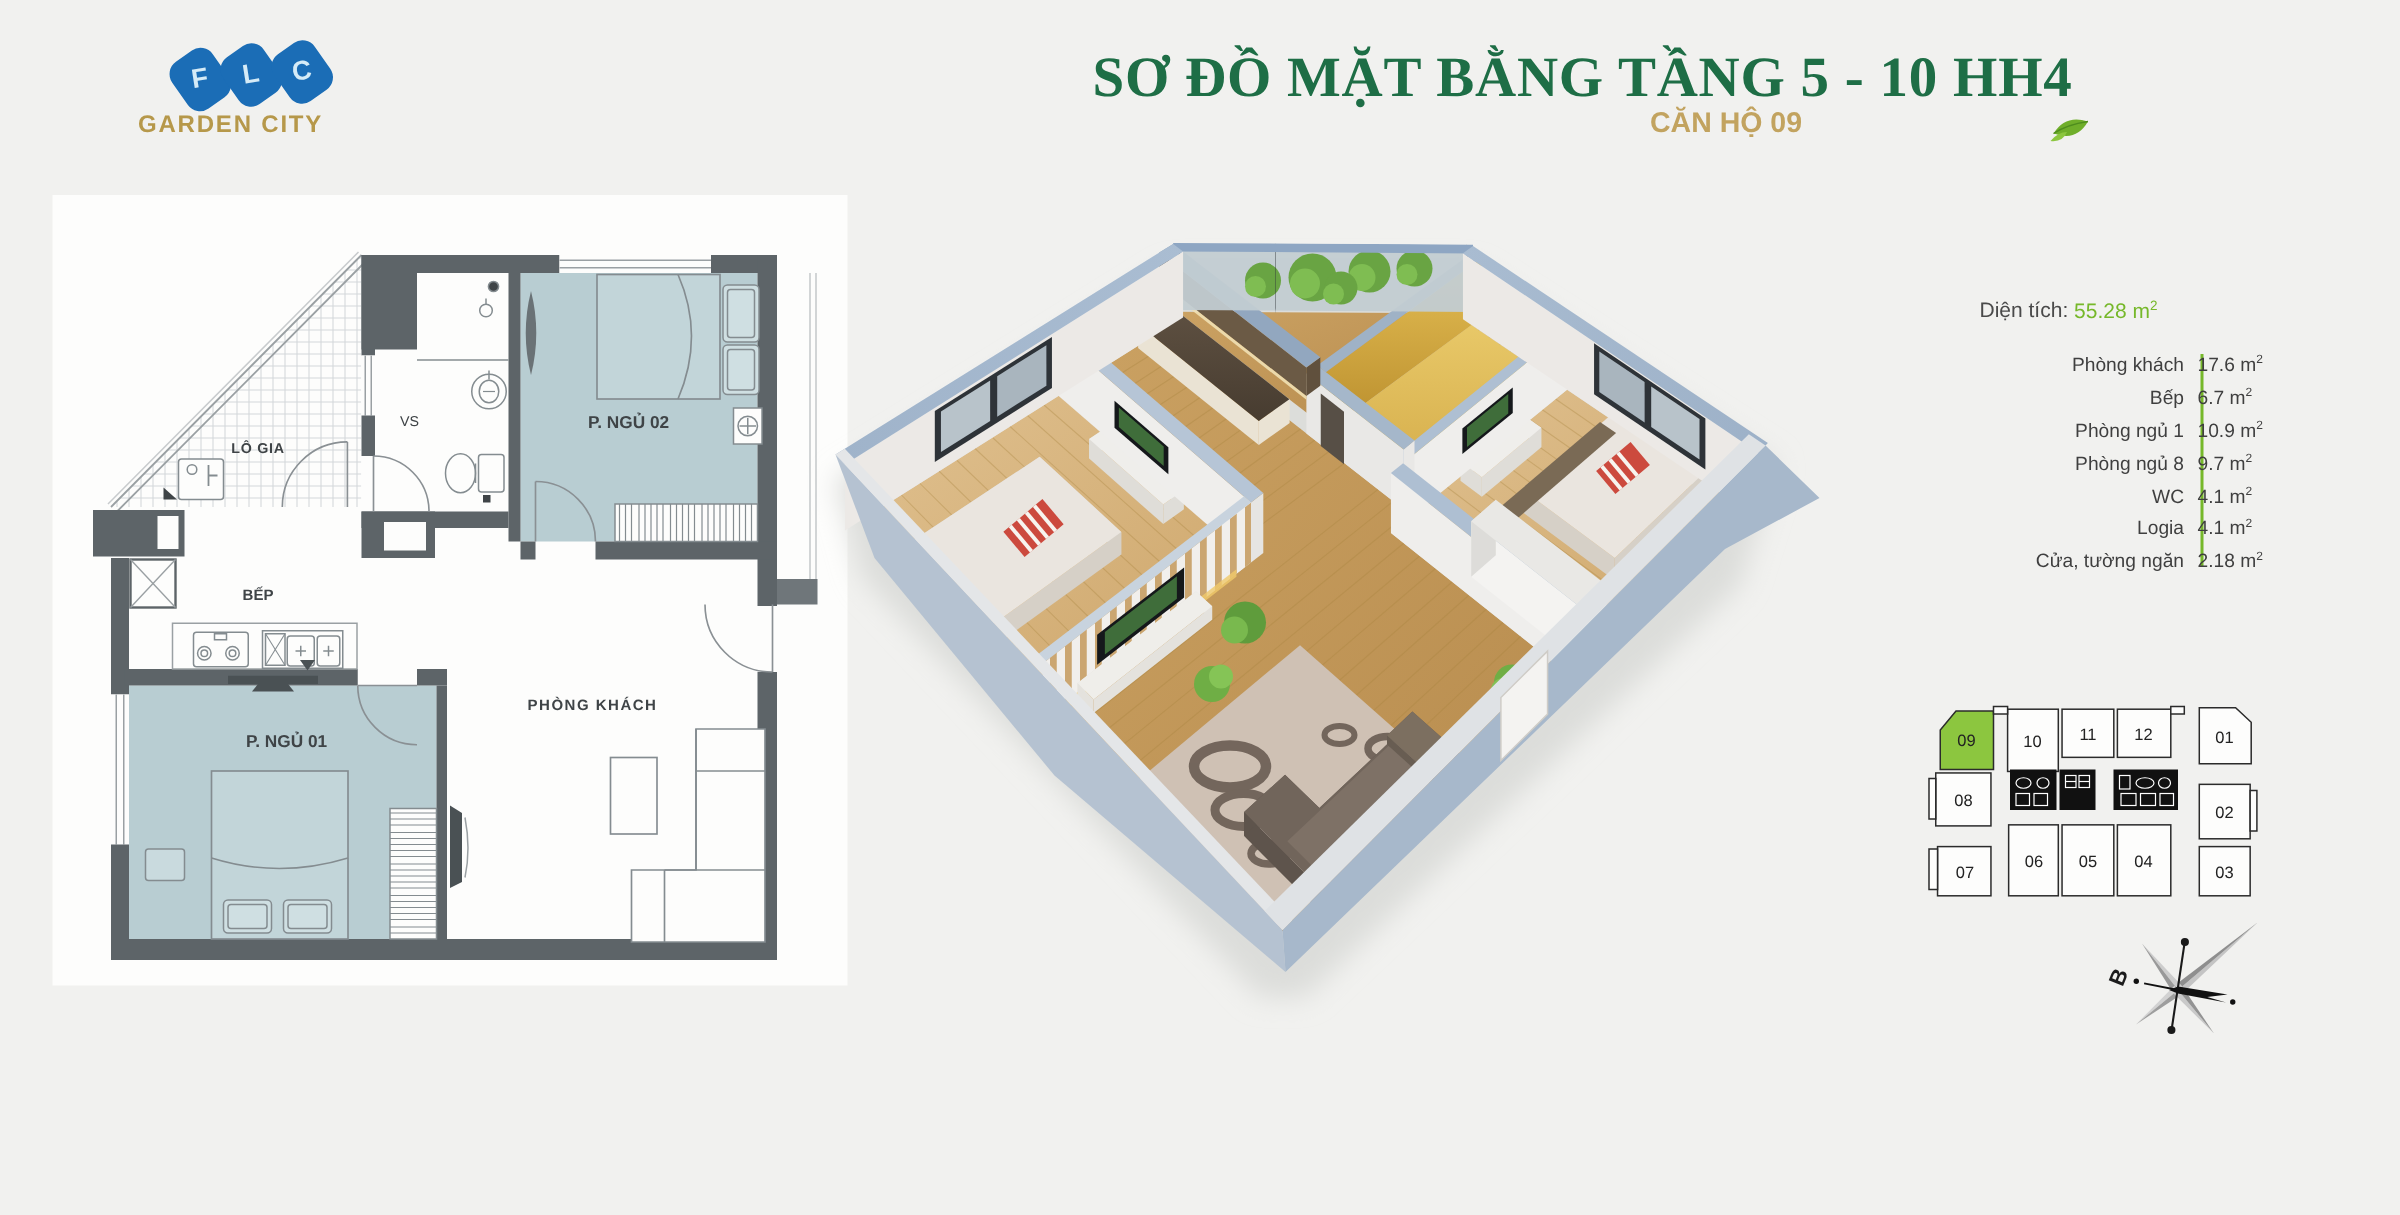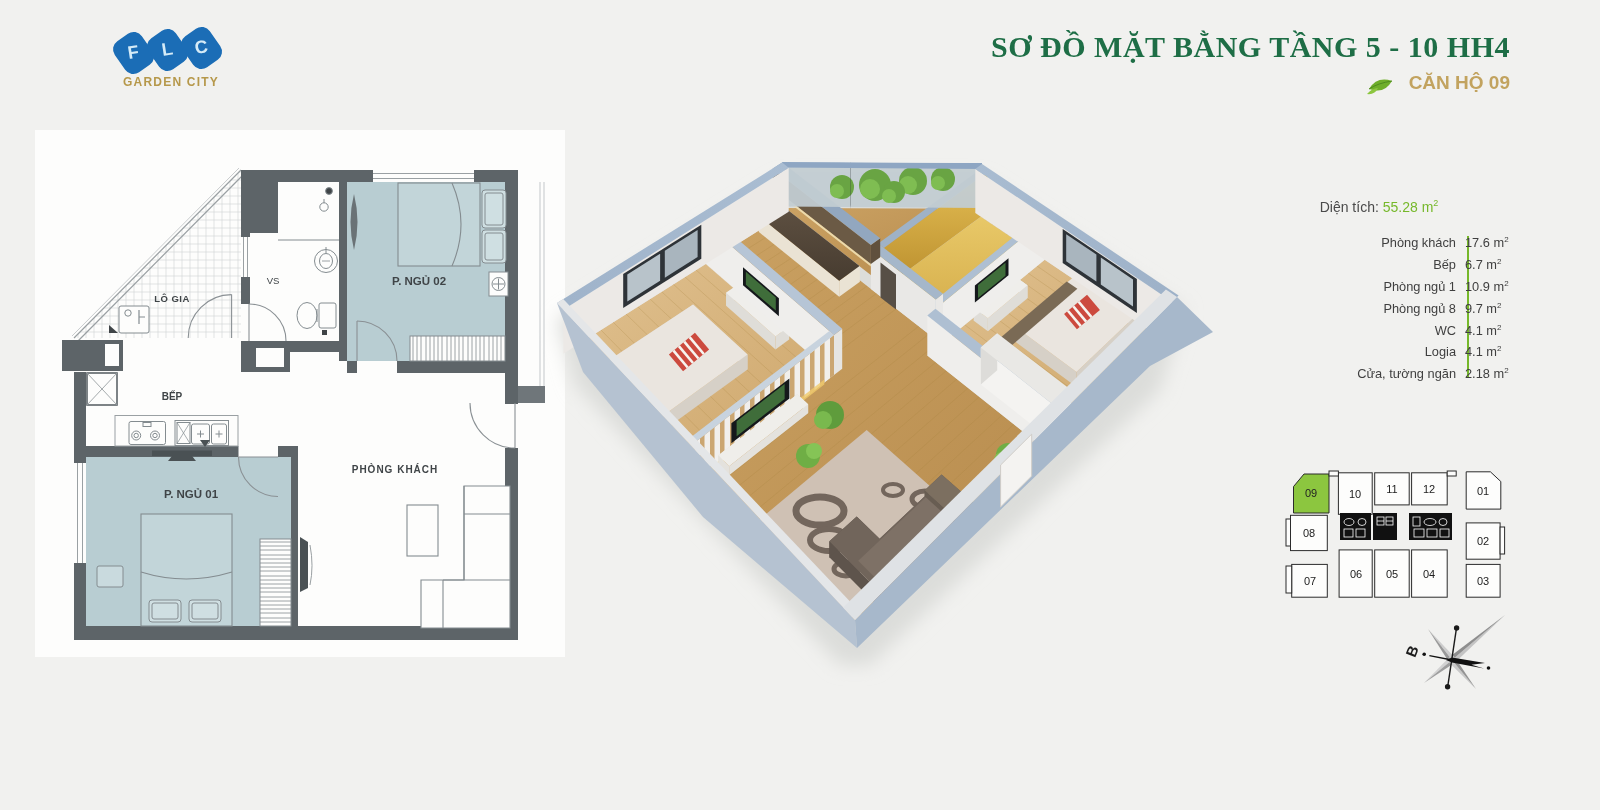--- a/index.html
+++ b/index.html
@@ -20,25 +20,25 @@
     </div>
 
 <div class="dia" style="left:151px;top:31px">
       <span>L</span>
     </div>
 
 <div class="dia" style="left:185px;top:29px">
       <span>C</span>
     </div>
 
-<div class="abs" style="left:92px;top:75px;width:158px;text-align:center;font-size:12px;font-weight:bold;color:#b6984a;letter-spacing:1.2px">GARDEN CITY</div>
-
-<div class="abs" style="left:600px;top:30px;width:910px;text-align:right;font-family:'Liberation Serif',serif;font-size:30px;font-weight:bold;color:#1e6e46;letter-spacing:0.5px">SƠ ĐỒ MẶT BẰNG TẦNG 5 - 10 HH4</div>
-
-<div class="abs" style="left:1100px;top:72px;width:410px;text-align:right;font-size:19px;font-weight:bold;color:#c2a35f">CĂN HỘ 09</div>
+<div class="abs" style="left:92px;top:75px;width:158px;text-align:left;font-size:16px;font-weight:bold;color:#b6984a;letter-spacing:1.2px">GARDEN CITY</div>
+
+<div class="abs" style="left:600px;top:30px;width:910px;text-align:center;font-family:'Liberation Serif',serif;font-size:38px;font-weight:bold;color:#1e6e46;letter-spacing:0.5px">SƠ ĐỒ MẶT BẰNG TẦNG 5 - 10 HH4</div>
+
+<div class="abs" style="left:1100px;top:72px;width:410px;font-size:19px;font-weight:bold;color:#c2a35f">CĂN HỘ 09</div>
 
 <svg class="abs" style="left:1366px;top:74px" width="28" height="24" viewBox="0 0 28 24">
       <path d="M3 15 Q11 2 26 7 Q19 19 7 16 Z" fill="#6fae2a"></path>
       <path d="M3 15 Q12 9 26 7" stroke="#4e8c1e" stroke-width="1" fill="none"></path>
       <path d="M1 20 Q6 14 12 14 Q9 21 1 20 Z" fill="#8cc63f"></path>
     </svg>
 
 <div class="abs" style="left:1250px;top:198px;width:258px;text-align:center;font-size:14px;color:#4a4a4a">Diện tích: <span style="color:#76b82a">55.28 m<sup style="font-size:9px">2</sup></span></div>
 
 <div class="abs" style="left:1467px;top:236px;width:1.5px;height:142px;background:#76b82a"></div>

